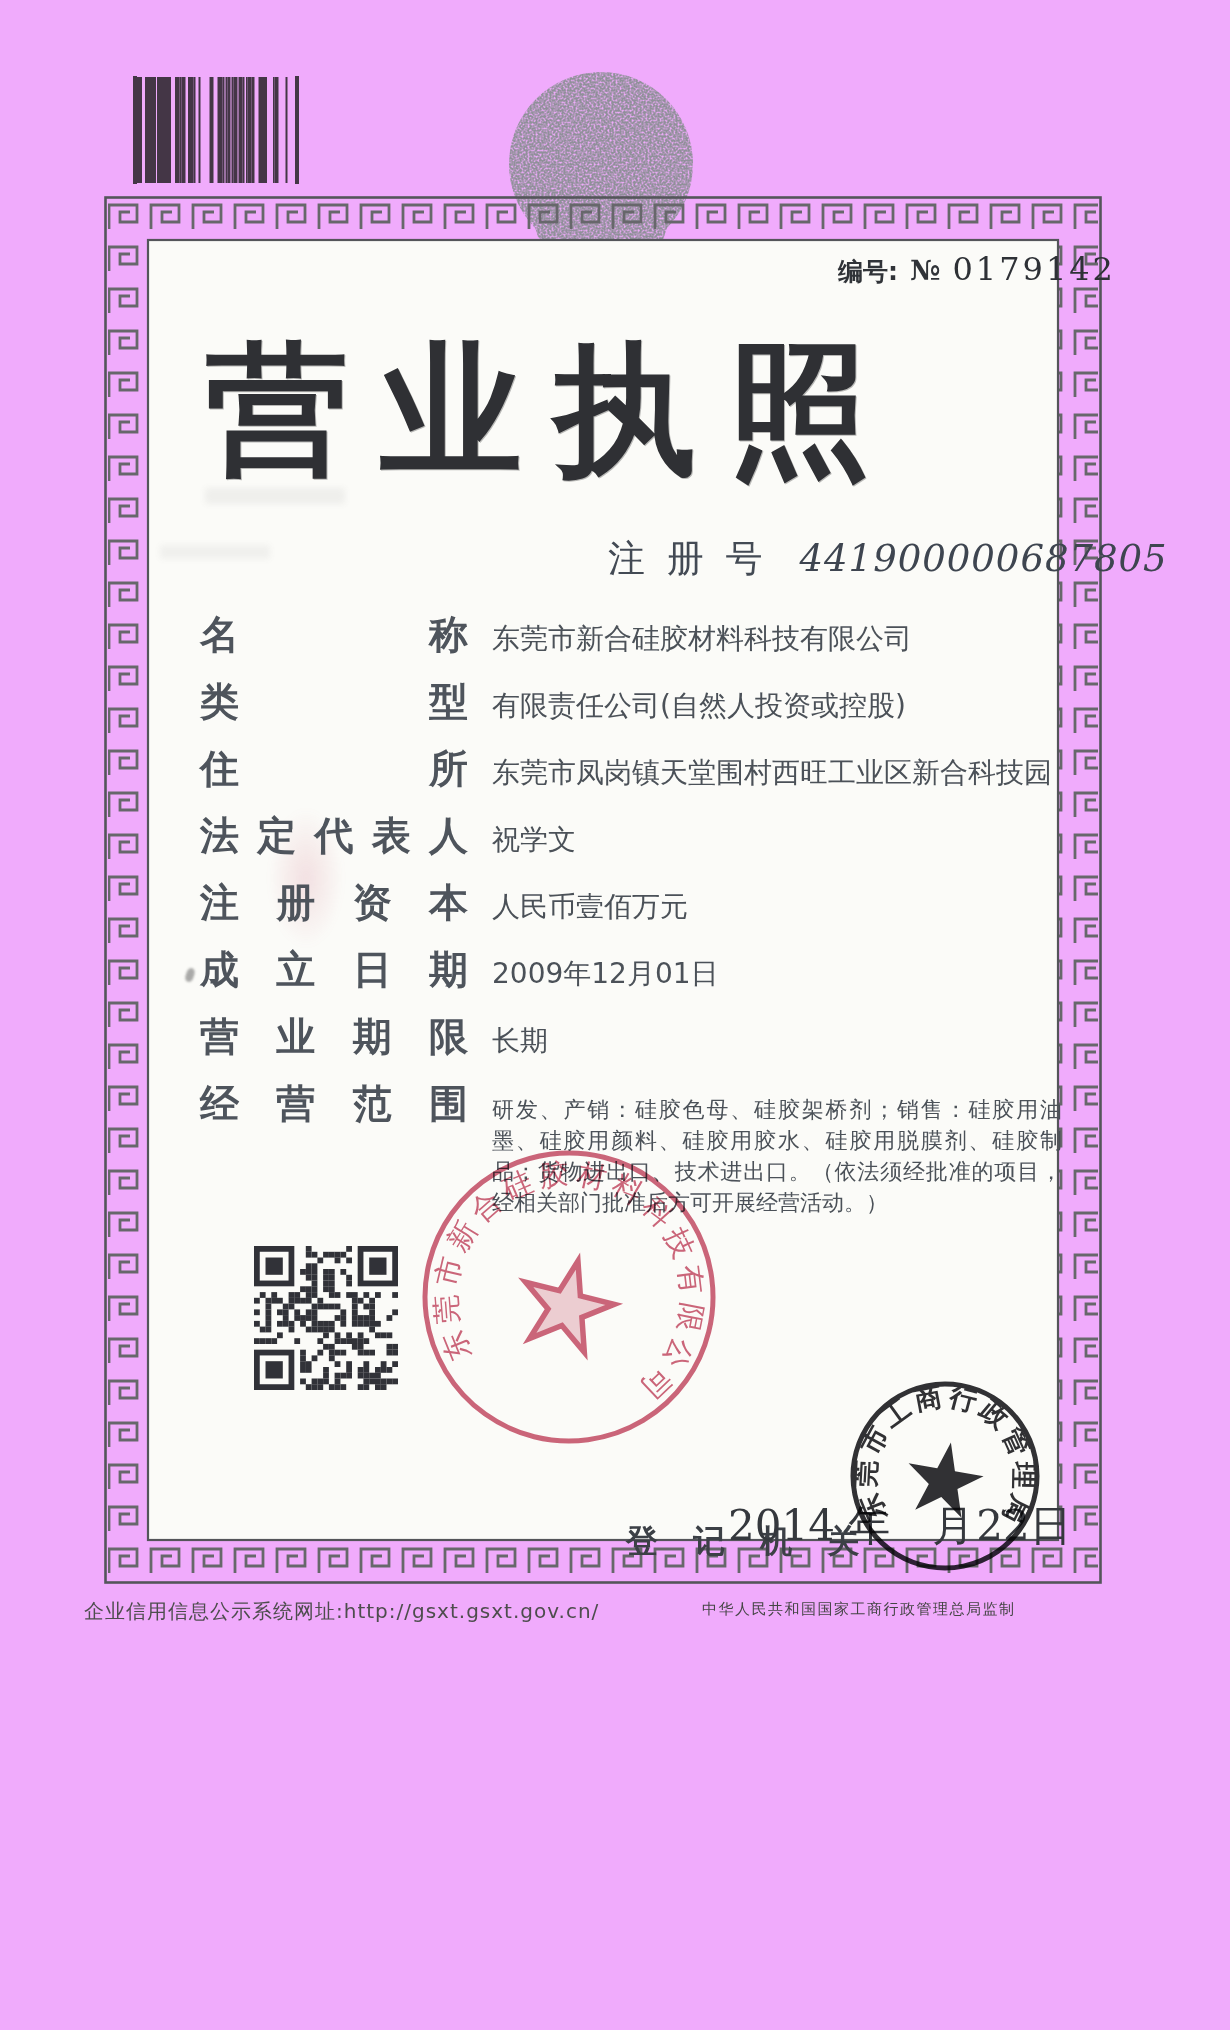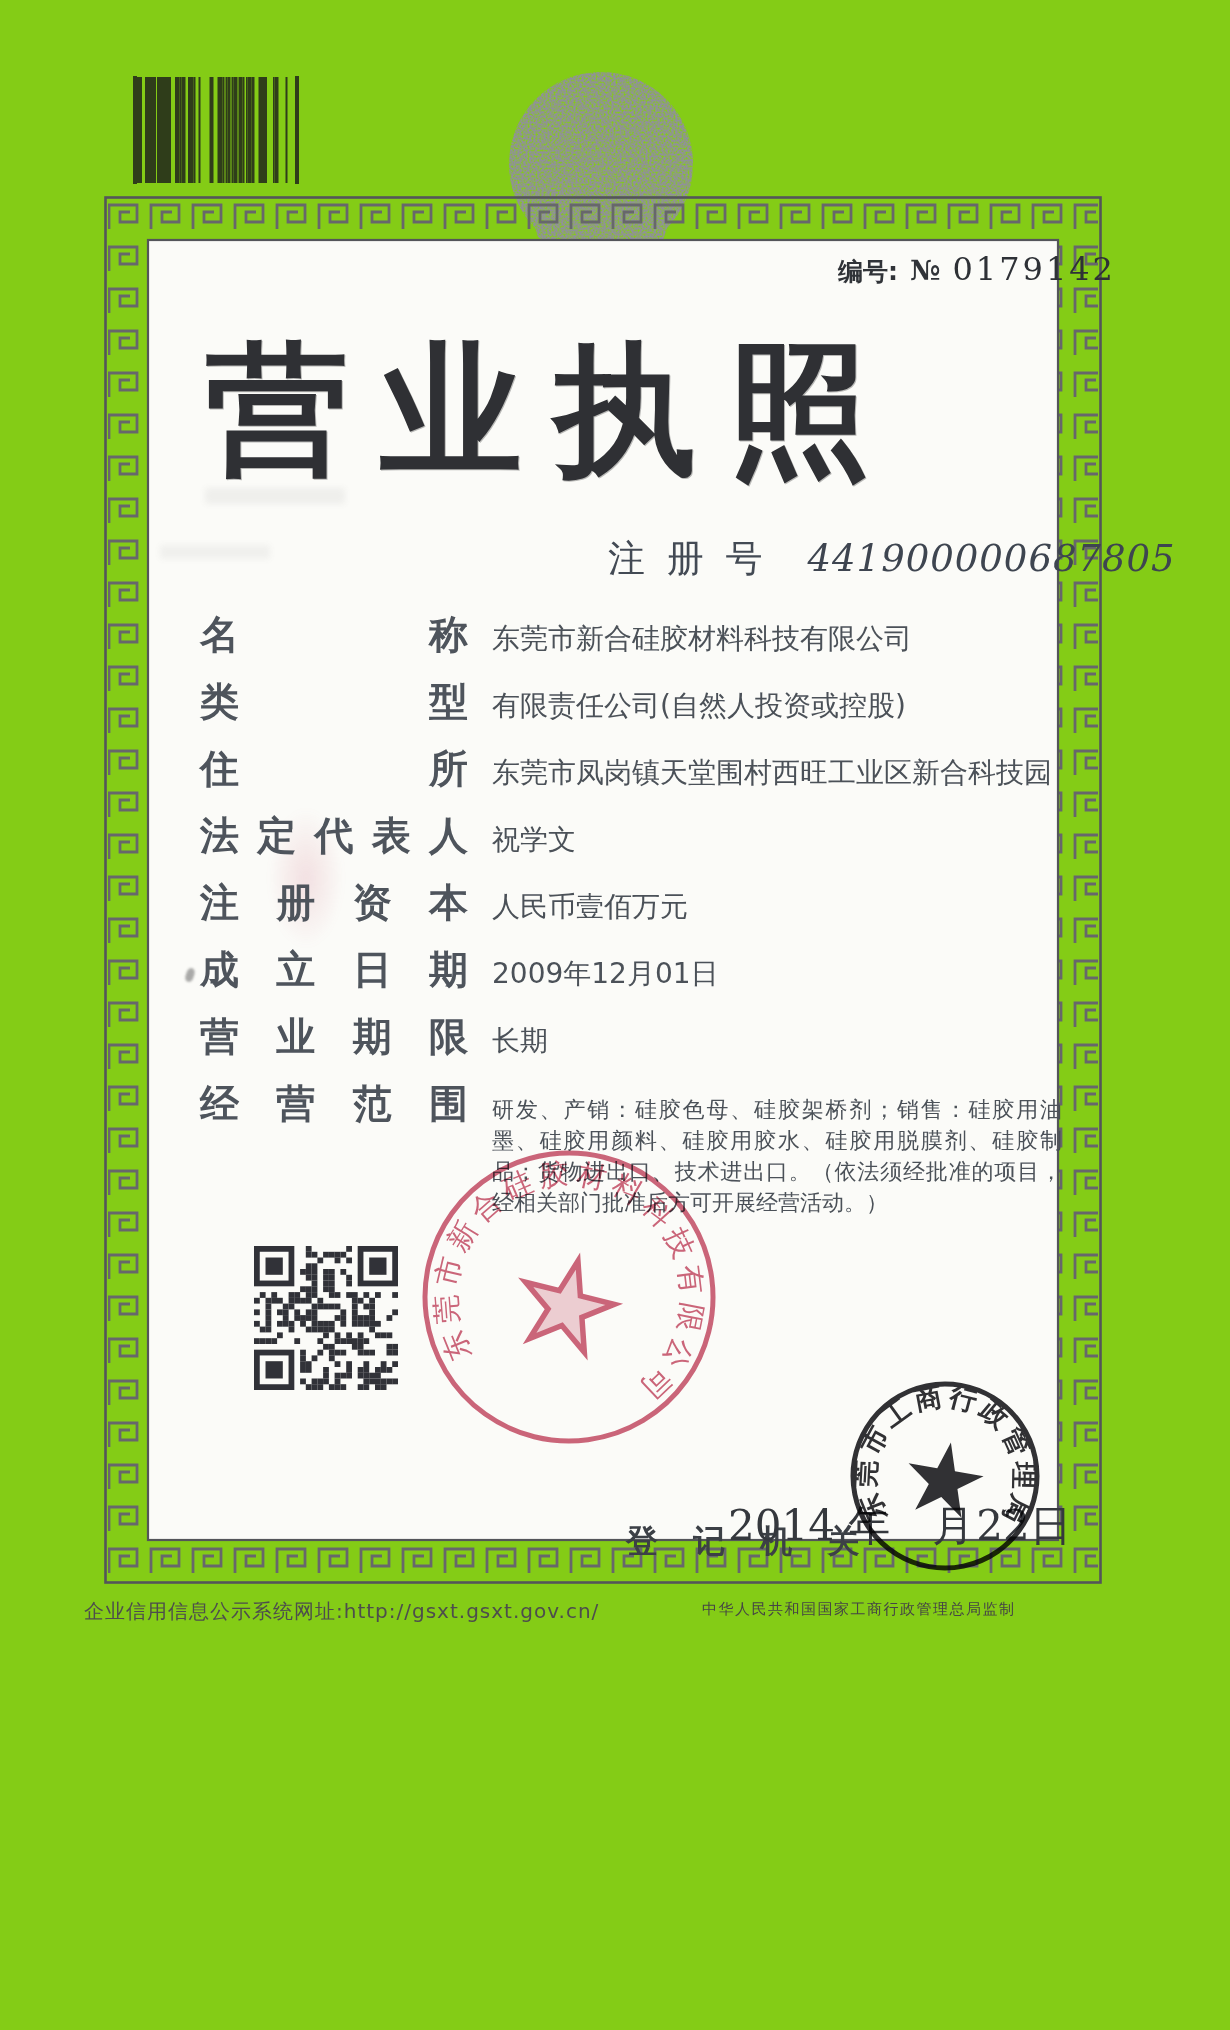--- a/index.html
+++ b/index.html
@@ -1,37 +1,37 @@
 <!DOCTYPE html>
 <html><head>
 <meta charset="utf-8">
 <style>
   html,body{margin:0;padding:0;background:#e9e9e6;}
   .page{
     position:relative;width:1230px;height:2030px;margin:0 auto;
-    background:#84cc16;overflow:hidden;
+    background:#f0abfc;overflow:hidden;
     font-family:"DejaVu Sans",sans-serif;color:#4b5158;
   }
   
   .barcode{position:absolute;left:133px;top:74px;width:168px;height:112px;opacity:.92;}
   .emblem{position:absolute;left:486px;top:64px;width:230px;height:238px;}
   .frame{position:absolute;left:104px;top:196px;}
   
   .serial{position:absolute;left:838px;top:250px;display:flex;align-items:baseline;gap:12px;color:#303338;}
   .serial .lab{font-size:25px;font-weight:600;}
   .serial .no{font-family:"DejaVu Serif",serif;font-weight:bold;font-size:28px;}
   .serial .num{font-family:"DejaVu Serif",serif;font-size:32px;letter-spacing:3px;color:#2e3136;}
   
   .title{
     position:absolute;left:104px;top:316px;width:868px;text-align:center;
     font-size:142px;font-weight:700;letter-spacing:32px;text-indent:32px;
     color:#2f3034;text-shadow:1px 1px 0 rgba(60,60,60,.35);
   }
   
-  .regno{position:absolute;left:608px;top:534px;display:flex;align-items:baseline;gap:40px;}
+  .regno{position:absolute;left:608px;top:534px;display:flex;align-items:baseline;gap:32px;}
   .regno .lab{font-size:37px;letter-spacing:5px;color:#434a54;font-family:"DejaVu Serif",serif;}
   .regno .val{font-size:37px;font-family:"DejaVu Serif",serif;letter-spacing:1px;color:#3e4550;font-style:italic;}
   
   .rows{position:absolute;left:200px;top:610px;width:880px;}
   .row{display:flex;align-items:baseline;margin-bottom:18px;}
   .row .label{
     width:268px;flex:0 0 268px;font-size:39px;line-height:48px;font-weight:600;
     color:#4e545c;font-family:"DejaVu Serif",serif;
   }
   [data-justify]{display:flex;justify-content:space-between;}

